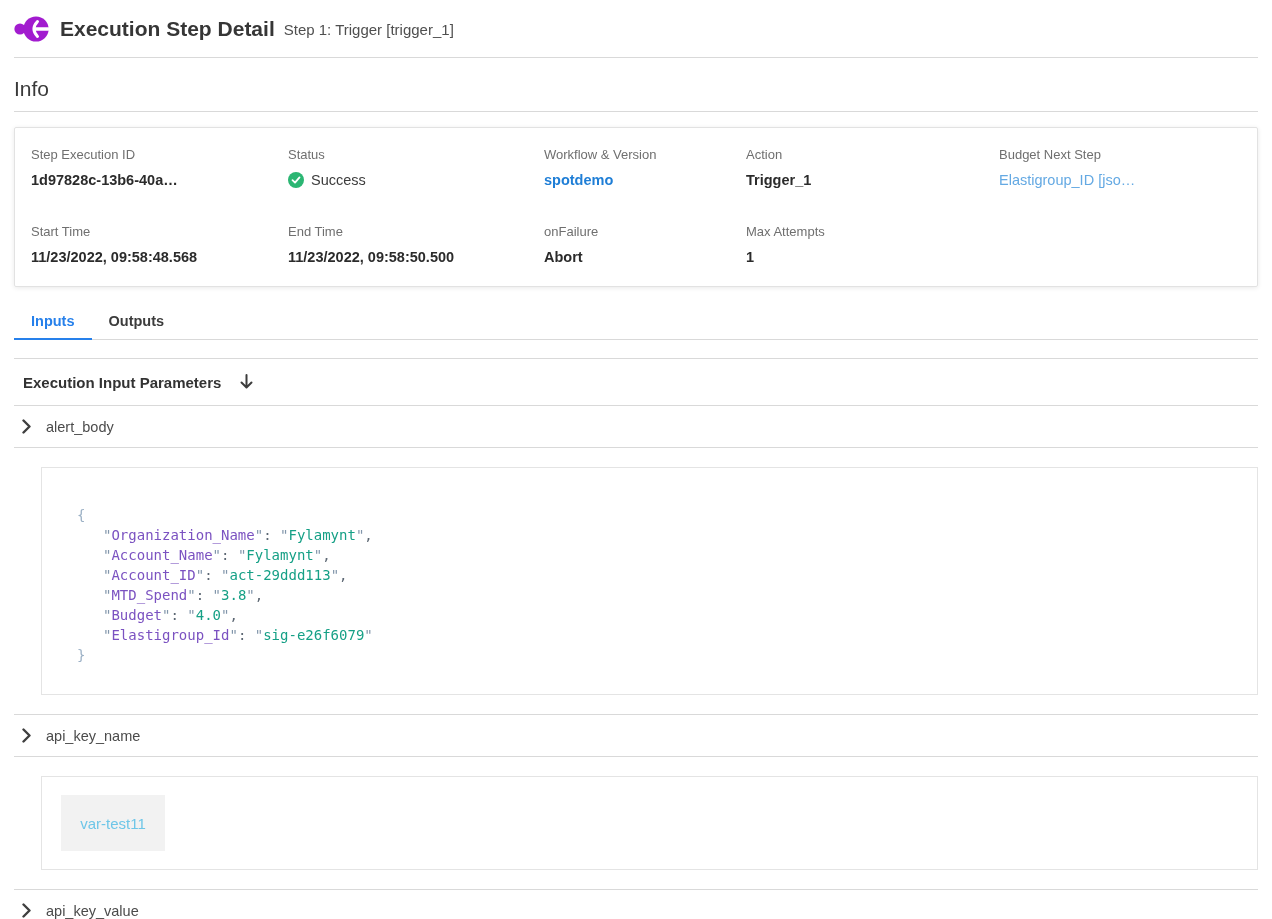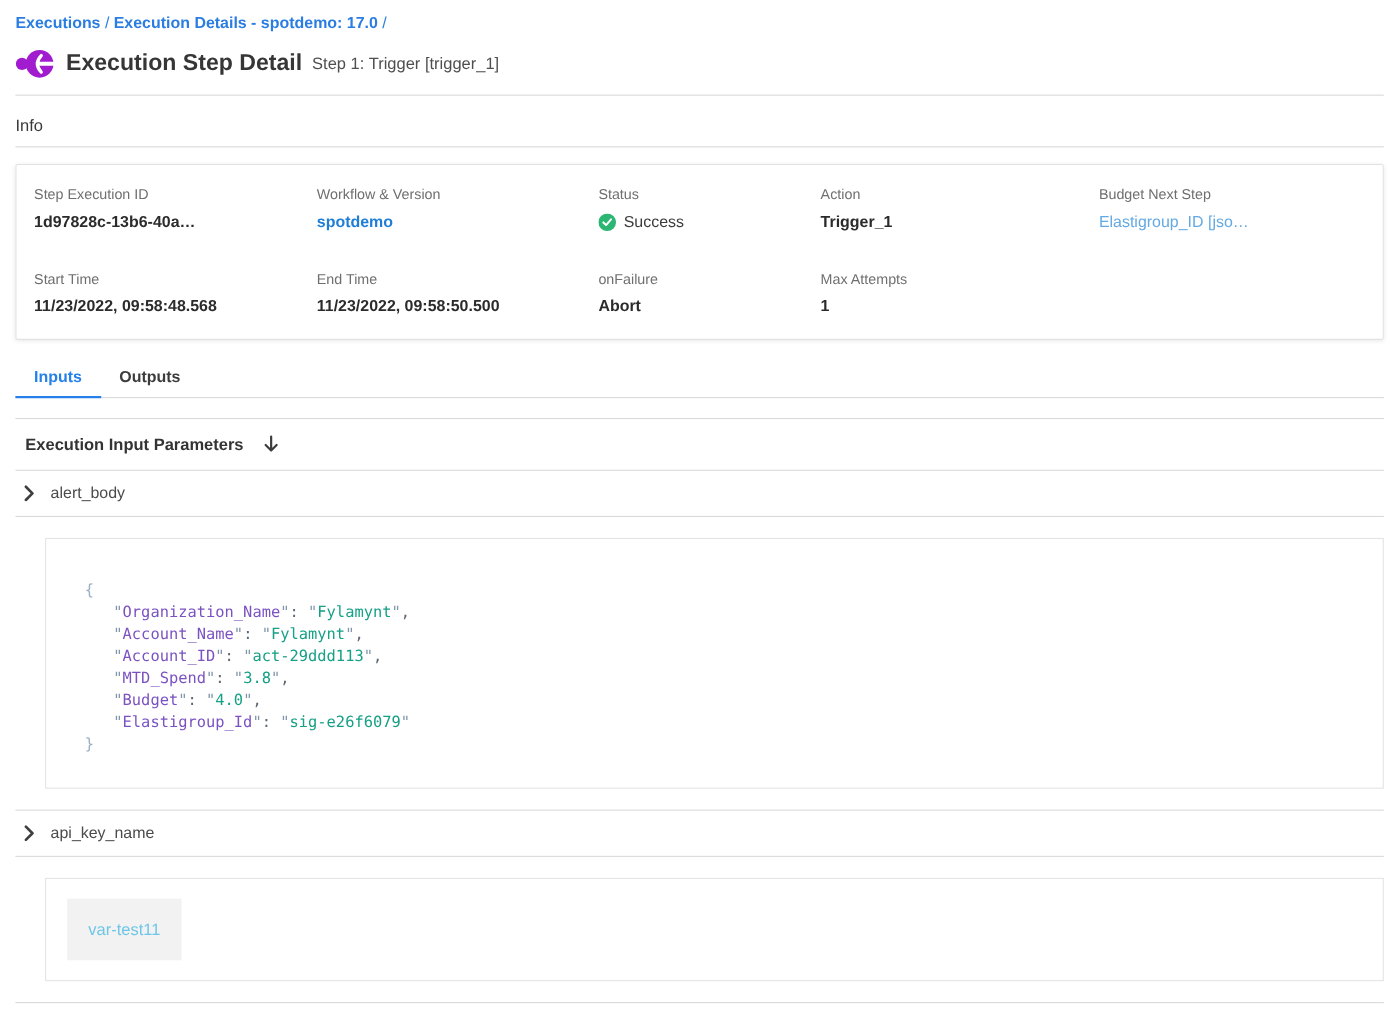--- a/index.html
+++ b/index.html
@@ -19,21 +19,21 @@
   
   .title-row { display:flex; align-items:center; margin-top:14px; }
   .logo { width:36px; height:30px; flex:0 0 auto; }
   .page-title { font-size:21px; font-weight:700; color:#363636; margin:0 0 0 10px; display:inline; }
   .page-subtitle { font-size:15px; font-weight:400; color:#4f4f4f; margin-left:9px; }
 
   .hr { border:0; border-top:1px solid #d9d9d9; margin:0; }
   .hr1 { margin-top:13px; }
 
   
-  .info-heading { font-size:15px; color:#3a3a3a; margin-top:19px; }
+  .info-heading { font-size:21px; color:#3a3a3a; margin-top:19px; }
   .hr2 { margin-top:10px; }
 
   .info-card {
     margin-top:15px;
     border:1px solid #e2e2e2; border-radius:2px;
     box-shadow:0 1px 5px rgba(0,0,0,0.09);
     padding:19px 16px 21px 16px;
   }
   .info-grid {
     display:grid;
@@ -90,23 +90,20 @@
     width:104px; height:56px;
     background:#f2f2f2;
     font-size:15px; color:#6ec6e8;
   }
 </style>
 </head>
 <body>
 
 <div class="page">
 
-  <div class="breadcrumb">
-    <a>Executions</a><span class="crumb-sep">/</span><a>Execution Details - spotdemo: 17.0</a><span class="crumb-sep">/</span>
-  </div>
 
   <div class="title-row">
     <svg class="logo" viewBox="0 0 36 30">
       <circle cx="6" cy="15" r="5.6" fill="#a21ccf"></circle>
       <circle cx="22" cy="15" r="12.6" fill="#a21ccf"></circle>
       <path d="M23.5 7.5 Q16.5 15 23.5 22.5" fill="none" stroke="#ffffff" stroke-width="3" stroke-linecap="round"></path>
       <path d="M21.5 15 H34.2" fill="none" stroke="#ffffff" stroke-width="3.6" stroke-linecap="round"></path>
     </svg>
     <h1 class="page-title">Execution Step Detail</h1>
     <span class="page-subtitle">Step 1: Trigger [trigger_1]</span>
@@ -117,36 +114,36 @@
   <div class="info-heading">Info</div>
 
   <hr class="hr hr2">
 
   <div class="info-card">
     <div class="info-grid">
 
       <div>
         <div class="f-label">Step Execution ID</div>
         <div class="f-value">1d97828c-13b6-40a…</div>
-      </div>
-
-      <div>
-        <div class="f-label">Workflow &amp; Version</div>
-        <div class="f-value link">spotdemo</div>
       </div>
 
       <div>
         <div class="f-label">Status</div>
         <div class="f-value status-val">
           <svg width="16" height="16" viewBox="0 0 16 16">
             <circle cx="8" cy="8" r="8" fill="#2bb673"></circle>
             <polyline points="4.5,8.2 7,10.6 11.5,5.4" fill="none" stroke="#ffffff" stroke-width="1.8" stroke-linecap="round" stroke-linejoin="round"></polyline>
           </svg>
           <span>Success</span>
         </div>
+      </div>
+
+      <div>
+        <div class="f-label">Workflow &amp; Version</div>
+        <div class="f-value link">spotdemo</div>
       </div>
 
       <div>
         <div class="f-label">Action</div>
         <div class="f-value">Trigger_1</div>
       </div>
 
       <div>
         <div class="f-label">Budget Next Step</div>
         <div class="f-value link-light">Elastigroup_ID [jso…</div>

